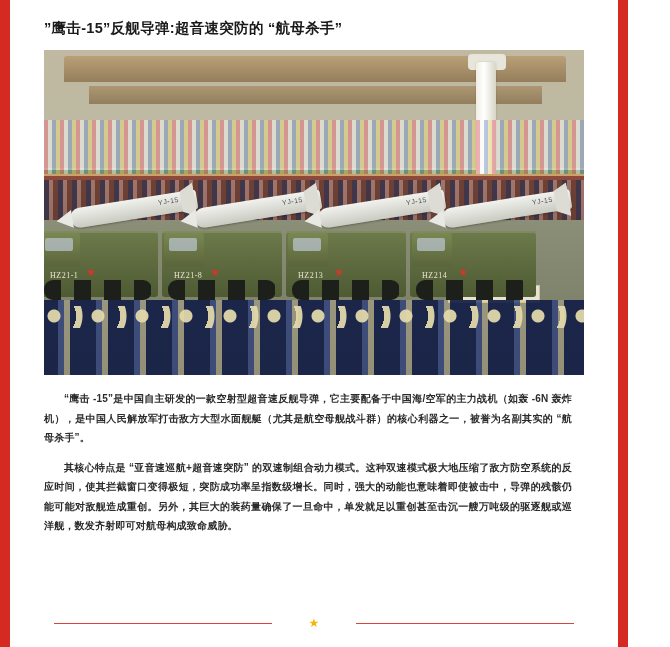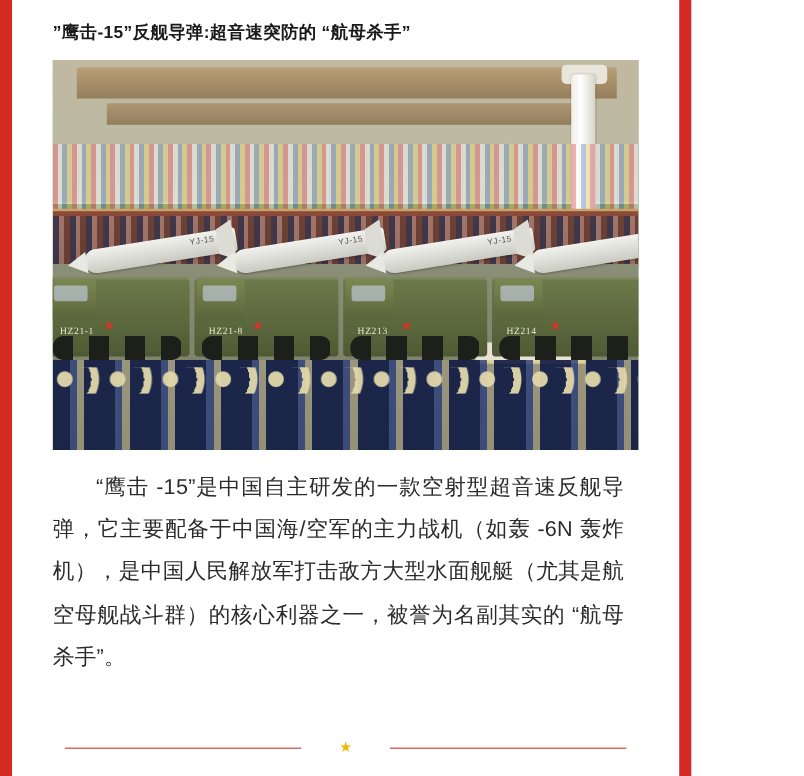--- a/index.html
+++ b/index.html
@@ -8,23 +8,23 @@
   }
   body {
     width: 670px;
     height: 647px;
     background: #ffffff;
     font-family: "Liberation Sans", sans-serif;
     overflow: hidden;
   }
   .page {
     position: relative;
-    width: 576px;
+    width: 628px;
     height: 647px;
-    background: #3b82f6;
+    background: #5eead4;
     box-sizing: border-box;
   }
   
   .edge-bar {
     position: absolute;
     top: 0;
     bottom: 0;
     width: 10px;
     background: #d42a21;
   }
@@ -212,25 +212,26 @@
   }
   .banner {
     position: absolute; right: 44px; bottom: 72px;
     width: 90px; height: 16px;
     background: #e7e2d2; border: 1px solid #c8c1ad;
   }
 
   
   .body-text {
     margin: 14px 46px 0 34px;
-    font-size: 18px;
+    font-size: 10px;
     line-height: 1.95;
     color: #2b2b2b;
     text-align: justify;
     letter-spacing: 0.2px;
+    font-weight: bold;
   }
   .body-text p {
     margin: 0 0 10px 0;
     text-indent: 2em;
   }
 
   .divider {
     position: absolute;
     left: 44px; right: 44px; bottom: 18px;
     height: 12px;
@@ -315,20 +316,21 @@
       <div class="missile" style="left:400px; bottom:146px; width:130px;">
         <div class="fin"></div>
         <div class="code">YJ-15</div>
       </div>
 
       <div class="band"></div>
     </div>
 
     <div class="body-text">
       <p>“鹰击 -15”是中国自主研发的一款空射型超音速反舰导弹，它主要配备于中国海/空军的主力战机（如轰 -6N 轰炸机），是中国人民解放军打击敌方大型水面舰艇（尤其是航空母舰战斗群）的核心利器之一，被誉为名副其实的 “航母杀手”。</p>
+      <p>其核心特点是 “亚音速巡航+超音速突防” 的双速制组合动力模式。这种双速模式极大地压缩了敌方防空系统的反应时间，使其拦截窗口变得极短，突防成功率呈指数级增长。同时，强大的动能也意味着即使被击中，导弹的残骸仍能可能对敌舰造成重创。另外，其巨大的装药量确保了一旦命中，单发就足以重创甚至击沉一艘万吨级的驱逐舰或巡洋舰，数发齐射即可对航母构成致命威胁。</p>
     </div>
 
     <div class="divider">
       <div class="line l"></div>
       <div class="star-mid">★</div>
       <div class="line r"></div>
     </div>
 
   </div>
 </div>

